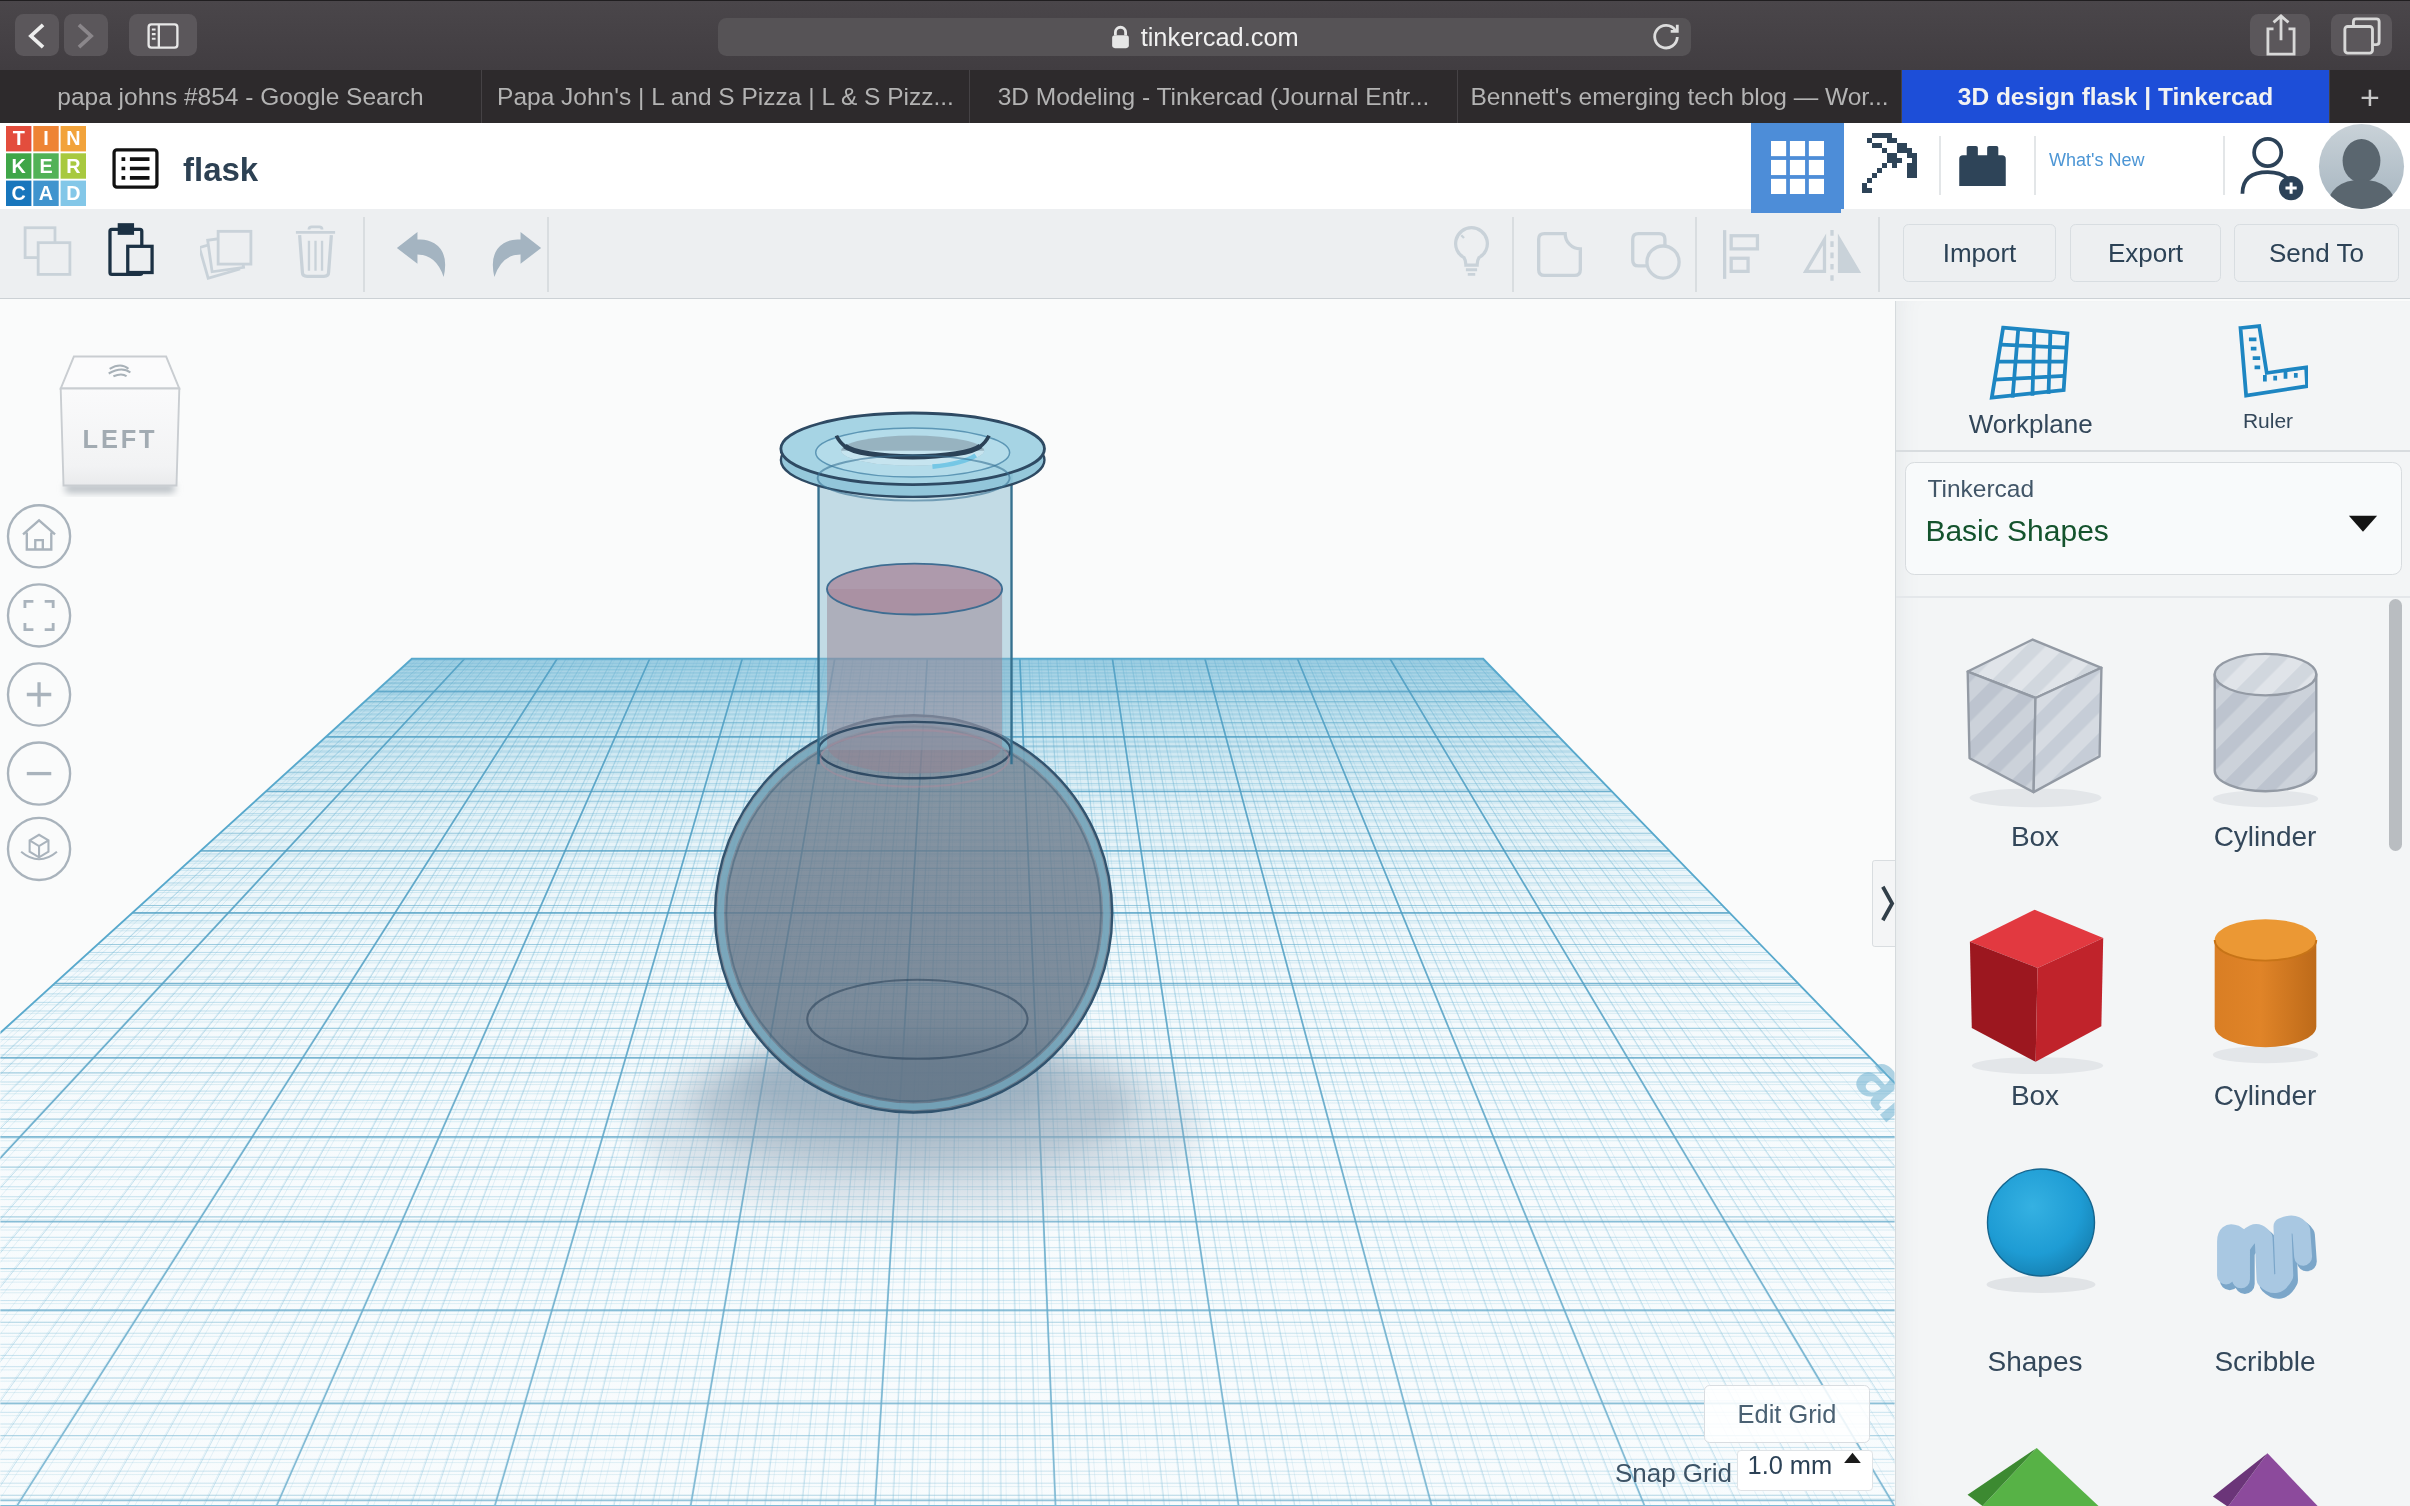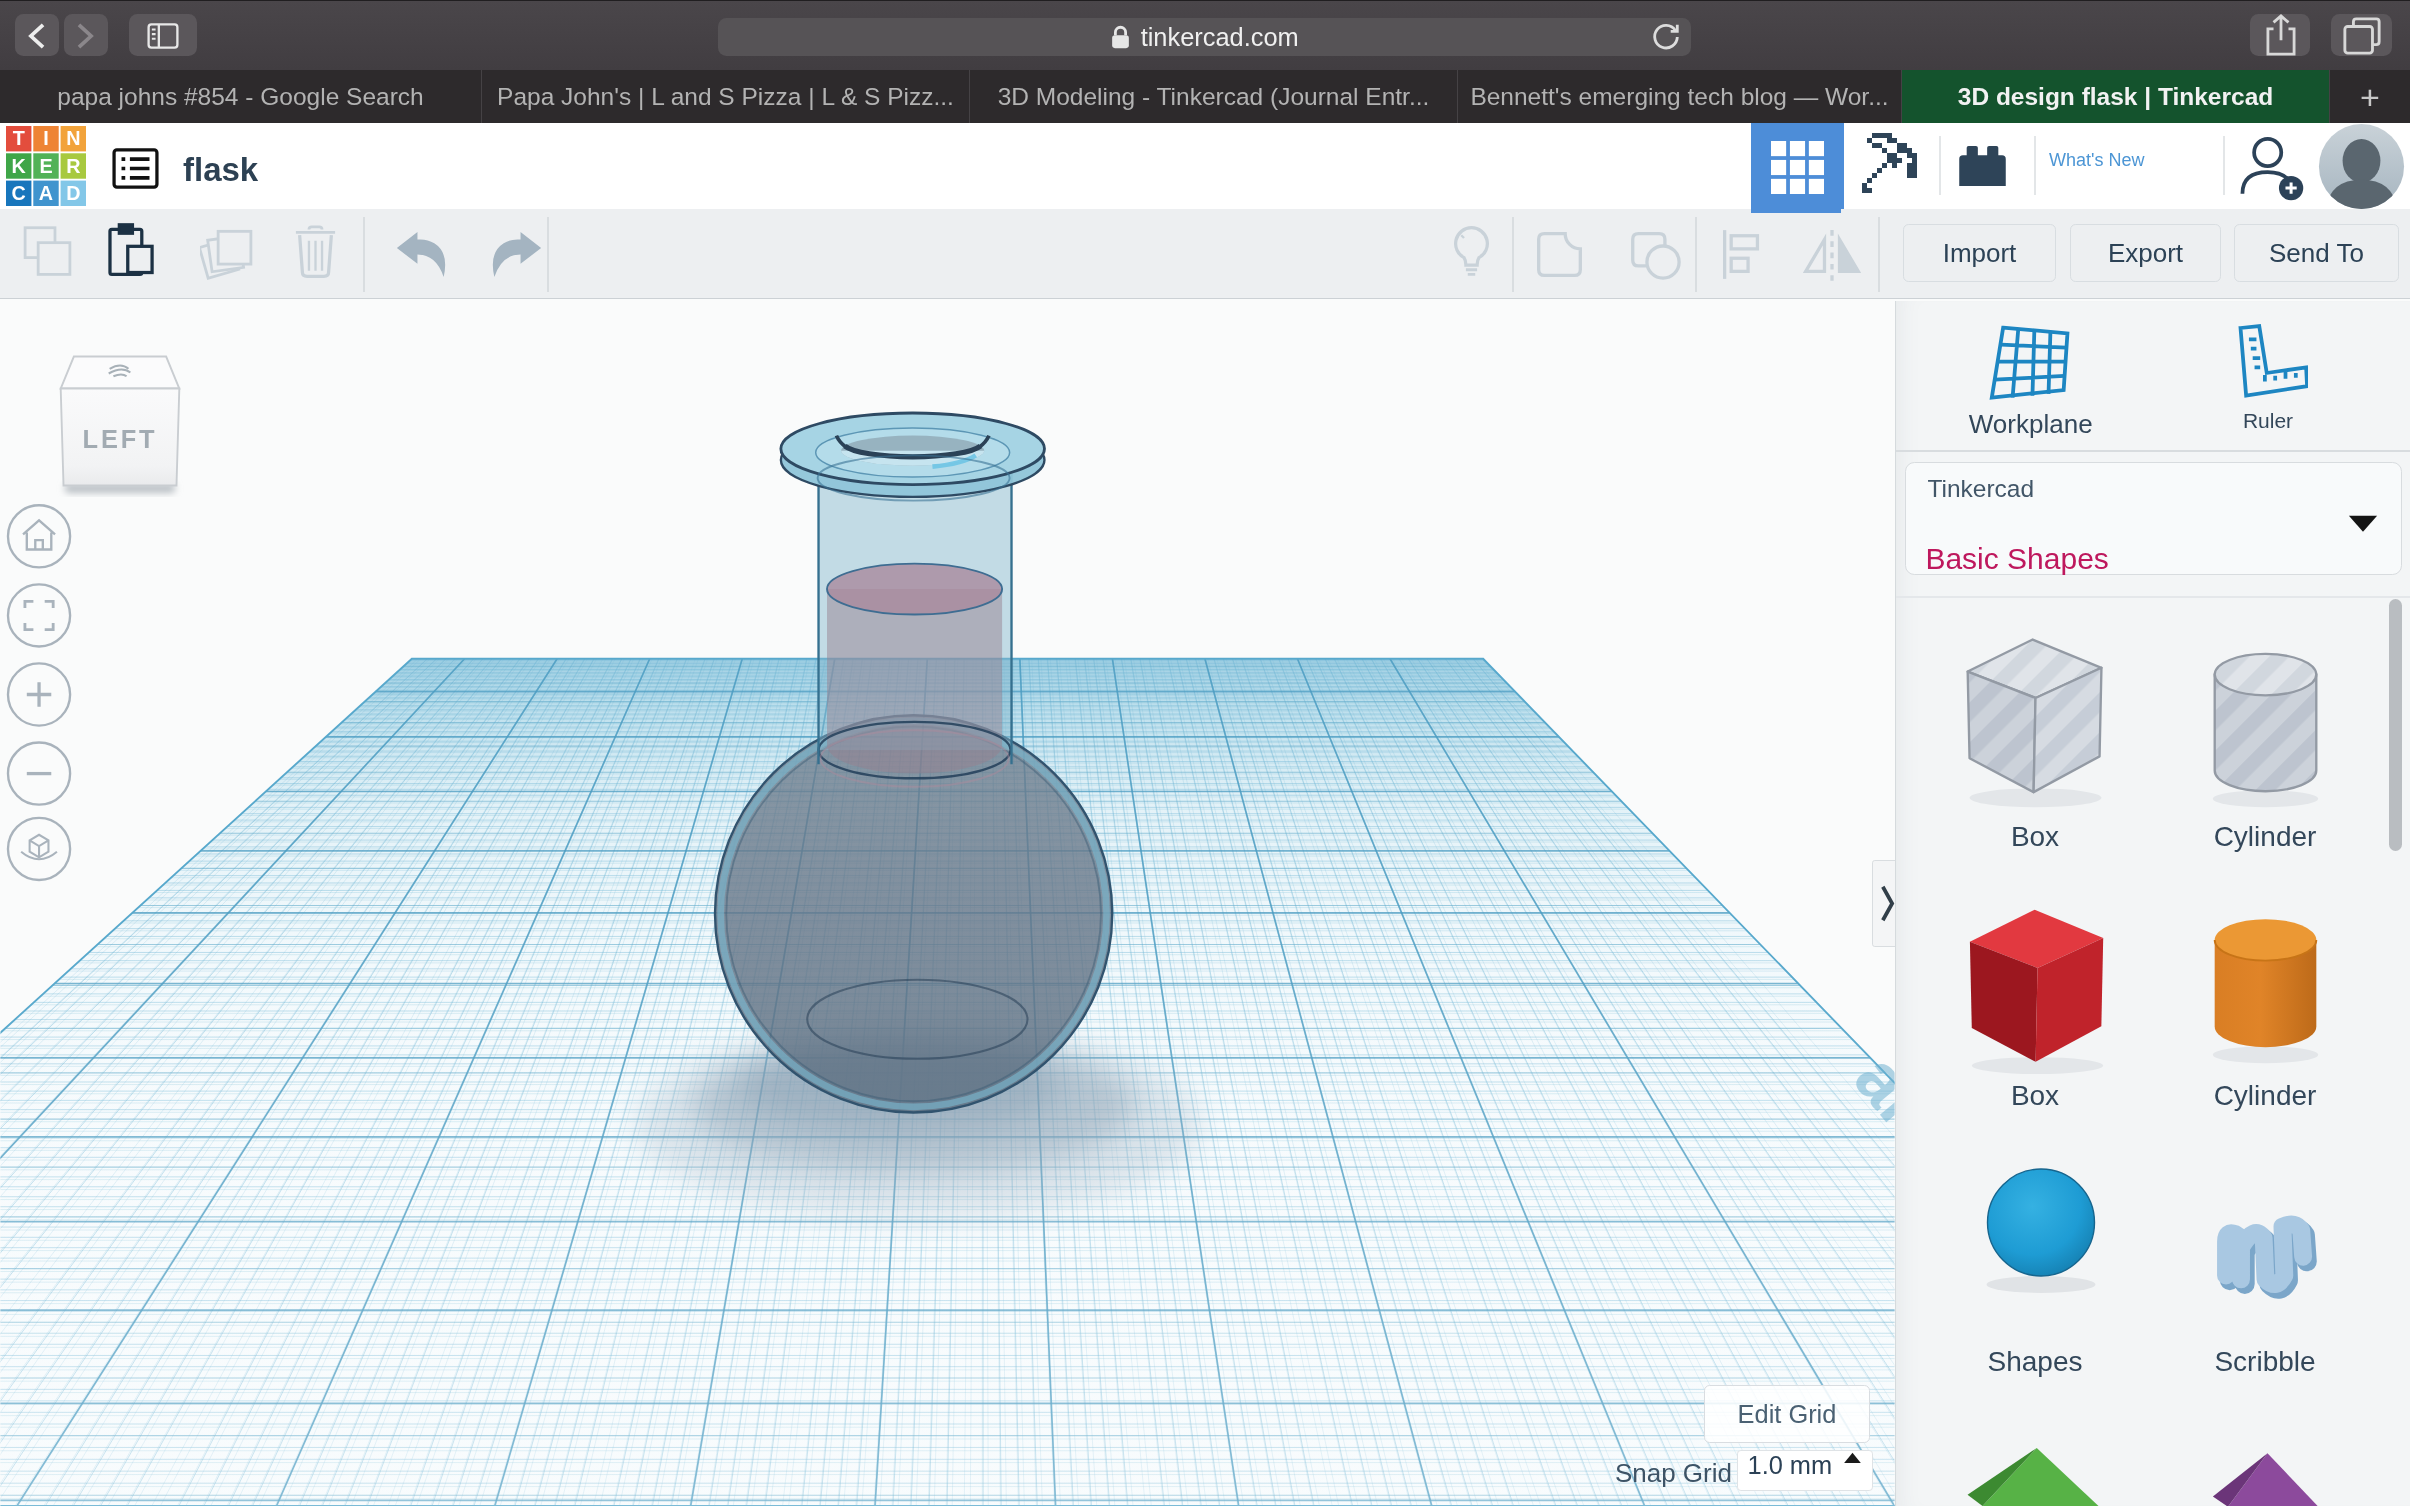--- a/index.html
+++ b/index.html
@@ -3,21 +3,21 @@
 <style>
 * { margin:0; padding:0; box-sizing:border-box; }
 html,body { width:2411px; height:1507px; overflow:hidden; font-family:"Liberation Sans",sans-serif; }
 .abs { position:absolute; }
 #page { position:relative; width:2411px; height:1507px; background:#fafbfb; }
 
 #chrome { left:0; top:0; width:2411px; height:70px; background:linear-gradient(#4a464a,#413d41); border-top:0.9px solid #201e20; }
 .cbtn { position:absolute; top:13px; height:42px; border-radius:8.5px; background:#5b575b; }
 #tabbar { left:0; top:70px; width:2411px; height:54px; background:#2b282a; display:flex; }
 .tab { height:54px; border-right:0.9px solid #454245; color:#b3b3b3; font-size:24.5px; display:flex; align-items:center; justify-content:center; white-space:nowrap; overflow:hidden; background:#2d2a2c; }
-.tab.active { background:#14532d; color:#f2f2f2; font-weight:bold; }
+.tab.active { background:#1d4ed8; color:#f2f2f2; font-weight:bold; }
 
 #appheader { left:0; top:123px; width:2411px; height:86px; background:#fff; }
 .hsep { position:absolute; top:13px; height:59px; width:1.9px; background:#e3e6e8; }
 
 #toolbar { left:0; top:209px; width:2411px; height:90px; background:#edeff1; border-bottom:1.9px solid #ccd1d5; }
 .tsep { position:absolute; top:7.5px; height:75px; width:1.9px; background:#d9dde0; }
 .tbtn { position:absolute; top:15px; height:58px; border:1.9px solid #d8dde1; border-radius:5.6px; color:#2c4256; font-size:26px; display:flex; align-items:center; justify-content:center; }
 
 #canvas { left:0; top:301px; width:1895px; height:1205px; background:#fafbfb; overflow:hidden; }
 #panel { left:1895px; top:301px; width:516px; height:1205px; background:#f3f5f6; border-left:1.9px solid #d5dadd; box-shadow:inset 21px 0 24.5px -19px rgba(60,80,95,0.08); }
@@ -375,21 +375,21 @@
 </svg></div>
     <div class="abs" style="left:337px; top:21px;"><svg width="75" height="87" viewBox="0 0 80 92" fill="none" stroke="#1d86c2" stroke-width="4">
 <path d="M8 6 L28 4 L36 54 L78 48 L79 68 L14 78 Z"></path>
 <path d="M17 18 h8 M19 28 h6 M21 38 h8 M23 48 h6 M34 63 v-7 M45 62 v-5 M56 60 v-7 M67 59 v-5"></path>
 </svg></div>
     <div class="plabel" style="left:21.7px; top:108px; font-size:26px;">Workplane</div>
     <div class="plabel" style="left:259px; top:108px; font-size:21px;">Ruler</div>
     <div class="abs" style="left:0; top:149px; width:516px; height:1.9px; background:#d8dcdf;"></div>
     <div class="abs" style="left:9.4px; top:161px; width:497px; height:113px; background:#f8fafb; border:1.9px solid #d8dcdf; border-radius:9.4px;">
       <div class="abs" style="left:21px; top:12.2px; font-size:24.5px; color:#425668;">Tinkercad</div>
-      <div class="abs" style="left:19px; top:51px; font-size:30px; color:#be185d;margin-top:28px;">Basic Shapes</div>
+      <div class="abs" style="left:19px; top:51px; font-size:30px; color:#14532d;">Basic Shapes</div>
       <svg class="abs" style="left:441px; top:49px;" width="32" height="21.7" viewBox="0 0 34 23">
           <polygon points="2,4 32,4 17,21" fill="#141414"></polygon>
         </svg>
     </div>
     <div class="abs" style="left:0; top:295px; width:514px; height:1.9px; background:#e4e7ea;"></div>
 
     <div class="abs" style="left:64px; top:331px;"><svg width="151" height="179" viewBox="0 0 160 190">
 <defs>
  <pattern id="hatch1" width="30" height="30" patternTransform="rotate(45)" patternUnits="userSpaceOnUse">
    <rect width="30" height="30" fill="#ccd2da"></rect>

